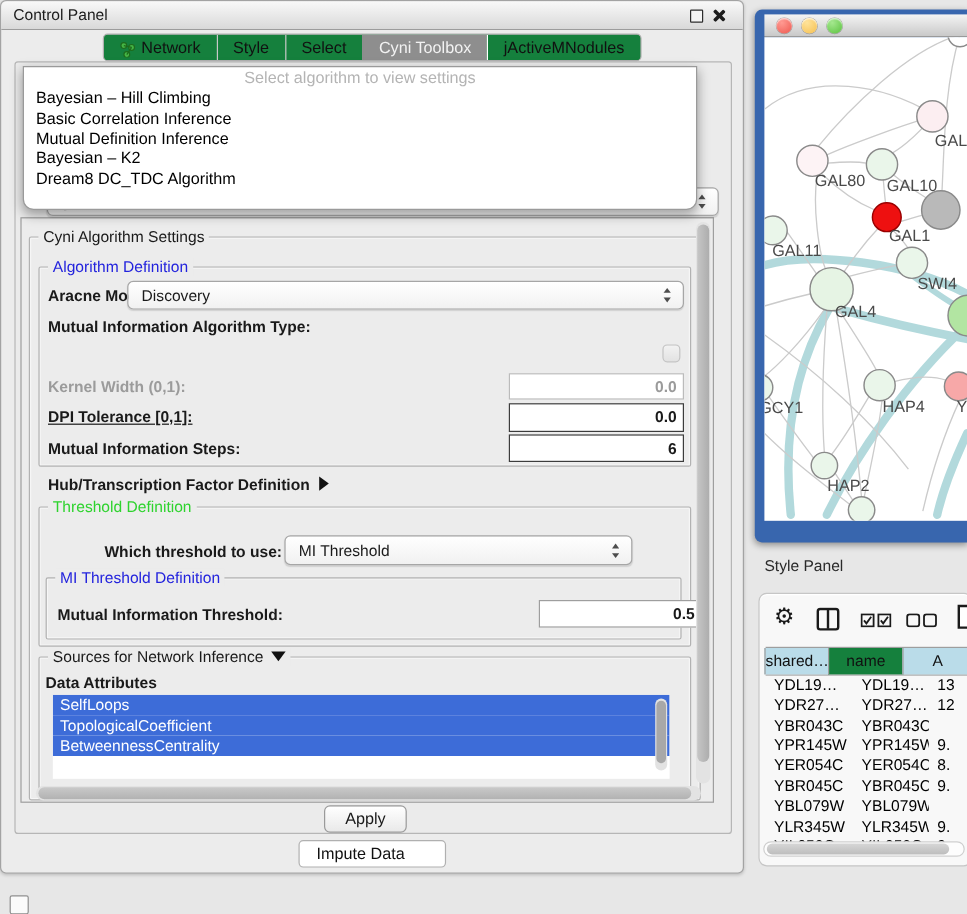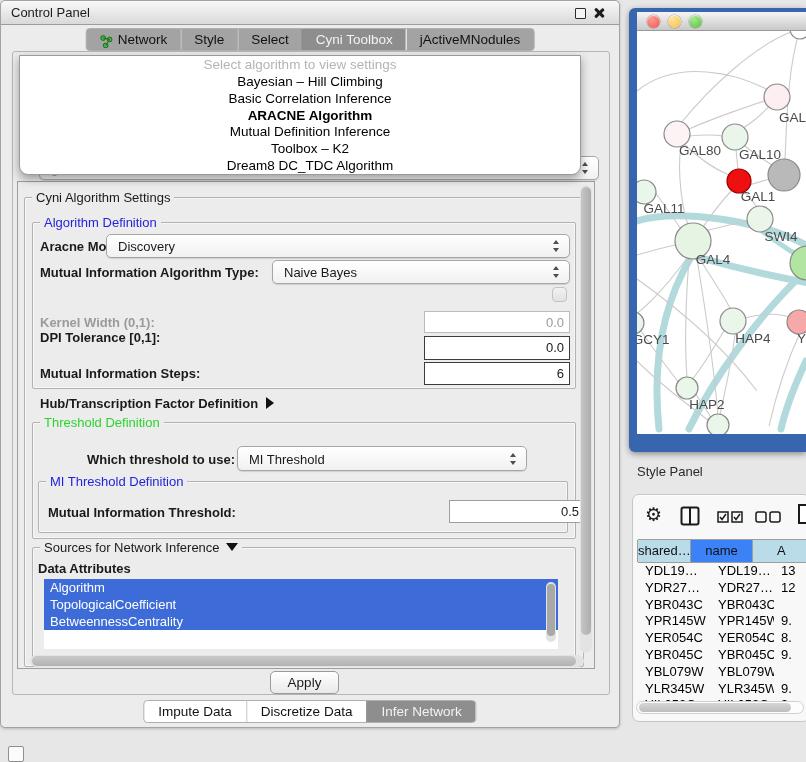--- a/index.html
+++ b/index.html
@@ -16,21 +16,21 @@
   #cp-title { position:absolute; left:10px; top:4px; font-size:13px; color:#1c1c1c; }
   #cp-float { position:absolute; left:574px; top:7px; width:11px; height:11px;
         border:1.5px solid #2c2c2c; background:#f4f4f4; border-radius:1px; }
   #cp-close { position:absolute; left:592px; top:6px; width:12px; height:12px; }
   #cp-close:before, #cp-close:after { content:""; position:absolute; left:5px; top:0; width:2.6px; height:12px;
         background:#1c1c1c; border-radius:1px; }
   #cp-close:before { transform:rotate(45deg);} #cp-close:after { transform:rotate(-45deg);}
 
   
   #top-tabs { position:absolute; top:27px; left:50%; transform:translateX(-50%); display:flex;
-        background:#a3a3a3; border:1px solid #b0b0b0; border-radius:4px; height:23px; overflow:hidden; z-index:5; }
+        background:#15803d; border:1px solid #b0b0b0; border-radius:4px; height:23px; overflow:hidden; z-index:5; }
   #top-tabs .seg { display:flex; align-items:center; gap:5px; padding:0 13px; font-size:13.5px;
         line-height:21px; color:#111; border-left:1px solid #c8c8c8; white-space:nowrap; }
   #top-tabs .seg:first-child { border-left:none; }
   #top-tabs .seg.sel { background:#8e8e8e; color:#f2f2f2; border-left-color:#8e8e8e; }
   #top-tabs .seg.sel + .seg { border-left-color:#fff; }
 
   
   #tab-content { position:absolute; left:11px; top:50px; width:598px; height:644px;
         border:1px solid #b6b6b6; background:#ebebeb; border-radius:3px; }
 
@@ -43,34 +43,34 @@
         border-right:3.5px solid transparent; border-bottom:4.5px solid #4d4d4d; }
   .stepper:after { content:""; position:absolute; left:0; bottom:0; border-left:3.5px solid transparent;
         border-right:3.5px solid transparent; border-top:4.5px solid #4d4d4d; }
   #net-selector { left:38px; top:155px; width:560px; height:24px; z-index:1; }
   #net-selector .val { color:#9c9c9c; }
 
   
   #algo-popup { position:absolute; left:18px; top:54px; width:562px; height:120px; background:#fff;
         border:1px solid #9a9a9a; border-radius:0 0 9px 9px; box-shadow:0 4px 10px rgba(0,0,0,.35); z-index:50; }
   #algo-placeholder { text-align:center; color:#b4b4b4; font-size:13.5px; line-height:18px; }
-  #algo-list .item { font-size:13.5px; line-height:16.8px; padding-left:20px; color:#000; white-space:nowrap;text-align:center; }
+  #algo-list .item { font-size:13.5px; line-height:16.8px; padding-left:10px; color:#000; white-space:nowrap; }
   #algo-list .item.bold { font-weight:bold; }
 
   
   #pane { position:absolute; left:16px; top:180px; width:578px; height:488px;
         border:1px solid #9e9e9e; background:#ececec; overflow:hidden; }
   .group { position:absolute; border:1px solid #b2b2b2; border-radius:2px;
         box-shadow:inset 0 0 0 1px rgba(255,255,255,.55); }
   .gtitle { position:absolute; background:#ececec; padding:0 4px; font-size:13px; line-height:15px; white-space:nowrap; z-index:2; }
   .blue { color:#2323dd; } .green { color:#2ed32e; }
   .lbl { position:absolute; font-weight:bold; font-size:13px; white-space:nowrap; }
   .dis { color:#9b9b9b; }
   .field { position:absolute; background:#fff; border:1px solid #bbb; font-size:13px;
-        text-align:right; padding:0 5px; line-height:21px; }
+        text-align:right; padding:0 5px; line-height:21px;font-weight:bold; }
   .field.dark { border:1.5px solid #3c3c3c; }
   .field.gray { color:#9b9b9b; }
   .checkbox { position:absolute; width:15px; height:15px; border:1px solid #c3c3c3;
         border-radius:4px; background:linear-gradient(#f2f2f2,#e2e2e2); }
   .tri-right { display:inline-block; width:0; height:0; border-top:6px solid transparent;
         border-bottom:6px solid transparent; border-left:8px solid #111; vertical-align:-1px; margin-left:8px; }
   .tri-down { display:inline-block; width:0; height:0; border-left:6.5px solid transparent;
         border-right:6.5px solid transparent; border-top:8px solid #111; vertical-align:1px; margin-left:6px; }
 
   
@@ -89,21 +89,21 @@
   #pane-hscroll { position:absolute; left:12px; top:473px; width:554px; height:12px; background:#e3e3e3; border-radius:6px; }
   #pane-hscroll .thumb { position:absolute; top:1px; bottom:1px; left:2px; width:544px;
         background:linear-gradient(#c9c9c9,#b2b2b2); border-radius:5px; }
 
   #apply-btn { position:absolute; left:269px; top:670px; width:69px; height:23px;
         background:linear-gradient(#ffffff,#e9e9e9); border:1px solid #9a9a9a; border-radius:5px;
         font-size:13.5px; text-align:center; line-height:21px; }
 
   
   #bottom-tabs { position:absolute; top:699px; left:50%; transform:translateX(-50%); display:flex;
-        background:#fff; border:1px solid #b0b0b0; border-radius:4px; height:23px; overflow:hidden; }
+        background:#fff; border:1px solid #b0b0b0; border-radius:4px; height:23px; overflow:hidden;flex-direction:column; }
   #bottom-tabs .seg { padding:0 14px; font-size:13.5px; line-height:21px; color:#111;
         border-left:1px solid #c8c8c8; white-space:nowrap; }
   #bottom-tabs .seg:first-child { border-left:none; }
   #bottom-tabs .seg.sel { background:#8e8e8e; color:#f2f2f2; border-left-color:#8e8e8e; }
 
   
   .net-ic { width:13px; height:13px; display:inline-block; }
 
   
   #net-window { position:absolute; left:629px; top:8px; width:177px; height:444px;
@@ -119,21 +119,21 @@
   #table-panel-title { position:absolute; left:637px; top:464px; font-size:13px; color:#2a2a2a; }
   #table-panel { position:absolute; left:632px; top:494px; width:178px; height:228px;
         background:#f8f8f8; border:1px solid #c6c6c6; border-radius:7px; box-shadow:inset 0 1px 0 #fff; }
   .tb-icon { position:absolute; }
   #gear-icon { left:12px; top:8px; font-family:"DejaVu Sans", sans-serif; font-size:19px; color:#1a1a1a; }
   #table-header { position:absolute; left:5px; top:44px; height:24px; display:flex;
         border-top:1px solid #9e9e9e; border-bottom:1px solid #9e9e9e; }
   #table-header .hc { border-right:1px solid #9e9e9e; border-left:1px solid #9e9e9e; margin-left:-1px;
         font-size:13px; line-height:22px; text-align:center; color:#111; }
   #table-header .hc.blue-t { background:#badce9; }
-  #table-header .hc.gray-t { background:#3b82f6; }
+  #table-header .hc.gray-t { background:#15803d; }
   #table-header .hc.left-pad { text-align:left; padding-left:24px; }
   #table-rows { position:absolute; left:5px; top:68px; width:230px; }
   #table-rows .tr { display:flex; height:16.8px; line-height:16.8px; font-size:13px; color:#000; }
   #table-rows .td { padding-left:7px; overflow:hidden; white-space:nowrap; }
   #table-hscroll { position:absolute; left:3px; top:206px; width:168px; height:13px; background:#fdfdfd;
         border:1px solid #cfcfcf; border-radius:7px; }
   #table-hscroll .thumb { position:absolute; left:2px; top:1px; bottom:1px; width:152px;
         background:linear-gradient(#d6d6d6,#bdbdbd); border-radius:5px; }
 
   #mini-panel-icon { position:absolute; left:8px; top:746px; width:16px; height:16px;
@@ -181,52 +181,47 @@
     <div class="mac-combo" id="net-selector">
       <span class="val">galFiltered.sif default node</span>
       <span class="stepper"></span>
     </div>
 
     <div id="algo-popup">
       <div id="algo-placeholder">Select algorithm to view settings</div>
       <div id="algo-list">
           <div class="item">Bayesian – Hill Climbing</div>
           <div class="item">Basic Correlation Inference</div>
-          <div class="item bold">ARACNE Algorithm</div>
           <div class="item">Mutual Definition Inference</div>
-          <div class="item">Toolbox – K2</div>
+          <div class="item">Bayesian – K2</div>
           <div class="item">Dream8 DC_TDC Algorithm</div>
         </div>
     </div>
 
     <div id="pane">
       <div class="group" style="left:6px;top:15px;width:560px;height:470px;"></div>
       <span class="gtitle" style="left:14px;top:8px;">Cyni Algorithm Settings</span>
 
       <div class="group" style="left:14px;top:40px;width:544px;height:167px;"></div>
       <span class="gtitle blue" style="left:22px;top:33px;">Algorithm Definition</span>
 
       <span class="lbl" style="left:22px;top:57px;">Aracne Mode:</span>
       <div class="mac-combo" style="left:88px;top:52px;width:464px;height:24px;">
         <span class="val">Discovery</span>
         <span class="stepper"></span>
       </div>
 
       <span class="lbl" style="left:22px;top:83px;">Mutual Information Algorithm Type:</span>
-      <div class="mac-combo" style="left:254px;top:78px;width:298px;height:24px;">
-        <span class="val">Naive Bayes</span>
-        <span class="stepper"></span>
-      </div>
 
       <span class="checkbox" style="left:534px;top:105px;"></span>
 
       <span class="lbl dis" style="left:22px;top:133px;">Kernel Width (0,1):</span>
       <span class="field gray" style="left:406px;top:129px;width:146px;height:22px;">0.0</span>
 
-      <span class="lbl" style="left:22px;top:148px;">DPI Tolerance [0,1]:</span>
+      <span class="lbl" style="left:22px;top:158px;text-decoration:underline;">DPI Tolerance [0,1]:</span>
       <span class="field dark" style="left:406px;top:154px;width:146px;height:24px;">0.0</span>
 
       <span class="lbl" style="left:22px;top:184px;">Mutual Information Steps:</span>
       <span class="field dark" style="left:406px;top:180px;width:146px;height:23px;">6</span>
 
       <span class="lbl" style="left:22px;top:214px;font-weight:600;">
         <span>Hub/Transcription Factor Definition</span><span class="tri-right"></span>
       </span>
 
       <div class="group" style="left:14px;top:240px;width:544px;height:117px;"></div>
@@ -245,21 +240,21 @@
       <span class="field" style="left:431px;top:318px;width:136px;height:23px;border-color:#9e9e9e;">0.5</span>
 
       <div class="group" style="left:14px;top:365px;width:544px;height:115px;"></div>
       <span class="gtitle" style="left:22px;top:358px;">
         <span>Sources for Network Inference</span><span class="tri-down"></span>
       </span>
       <span class="lbl" style="left:20px;top:379px;">Data Attributes</span>
 
       <div id="attr-list">
         <div id="attr-items">
-            <div class="sel-item">Algorithm</div>
+            <div class="sel-item">SelfLoops</div>
             <div class="sel-item">TopologicalCoefficient</div>
             <div class="sel-item">BetweennessCentrality</div>
           </div>
         <div id="attr-scroll">
             <div class="thumb"></div>
           </div>
       </div>
 
       <div id="pane-vscroll">
           <div class="thumb"></div>

